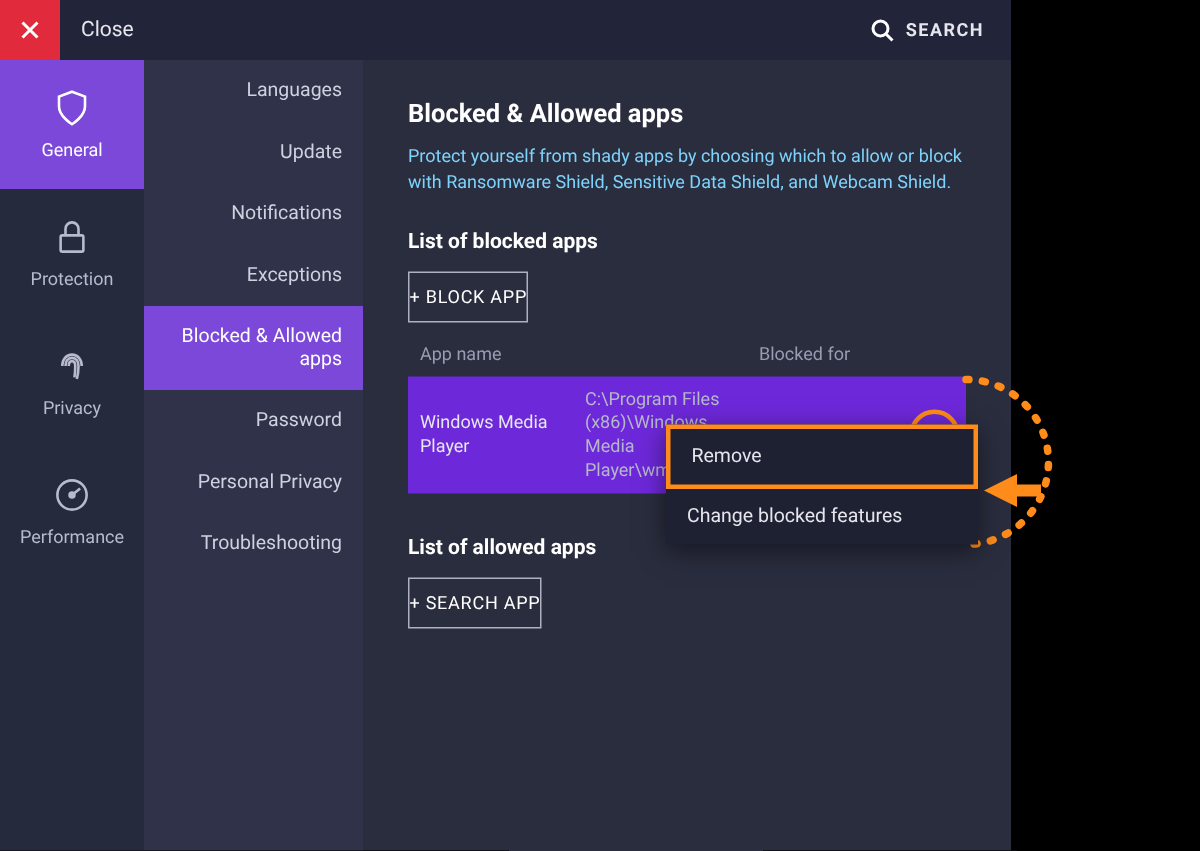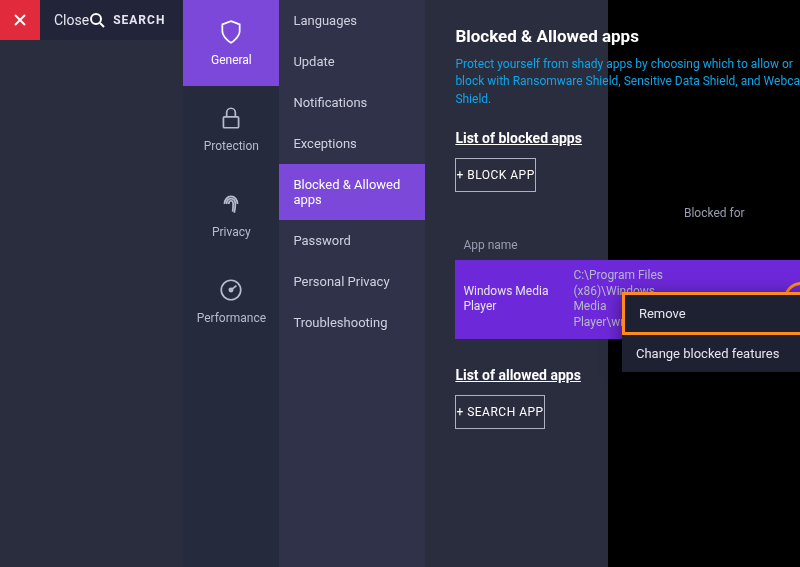--- a/index.html
+++ b/index.html
@@ -1,44 +1,44 @@
 <!DOCTYPE html>
 <html><head>
 <meta charset="utf-8">
 <style>
   * { box-sizing: border-box; margin: 0; padding: 0; font-family: -apple-system, "Segoe UI", Roboto, Arial, sans-serif; }
   html, body { width: 800px; height: 567px; overflow: hidden; background: #000; }
-  .app { width: 608px; height: 567px; background: #2a2d3e; color: #fff; display: flex; }
+  .app { width: 674px; height: 567px; background: #2a2d3e; color: #fff; display: flex; flex-direction: column; }
   .titlebar { height: 40px; display: flex; align-items: center; background: #22253a; }
   .titlebar .close-x { width: 40px; height: 40px; background: #e12a3b; display: flex; align-items: center; justify-content: center; }
   .titlebar .close-x svg { width: 14px; height: 14px; stroke: #fff; stroke-width: 2; }
   .titlebar .close-lbl { margin-left: 14px; font-size: 14px; color: #e6e6ee; }
   .titlebar .spacer { flex: 1; }
   .titlebar .search { display: flex; align-items: center; gap: 8px; padding-right: 18px; cursor: pointer; font-weight: bold; }
   .titlebar .search svg { width: 16px; height: 16px; stroke: #fff; stroke-width: 2; fill: none; }
   .titlebar .search span { font-size: 12px; letter-spacing: 1px; color: #e6e6ee; }
 
   .body { display: flex; flex: 1; min-height: 0; }
   .nav1 { width: 96px; display: flex; flex-direction: column; text-align: center; background: #262a3d; }
   .nav1 .nitem { display: flex; flex-direction: column; align-items: center; justify-content: center; gap: 8px; height: 86px; color: #b8bacd; font-size: 12px; cursor: pointer; }
   .nav1 .nitem.active { background: #7b48d9; color: #fff; }
   .nav1 .nitem svg { width: 26px; height: 26px; stroke: currentColor; fill: none; stroke-width: 1.6; }
 
   .nav2 { width: 146px; background: #2f3248; display: flex; flex-direction: column; font-size: 13px; }
-  .nav2 .mitem { padding: 13px 14px; color: #cfd1e0; cursor: pointer; }
+  .nav2 .mitem { padding: 13px 14px; color: #cfd1e0; cursor: pointer; text-align: right; }
   .nav2 .mitem.active { background: #7b48d9; color: #fff; }
 
   .main { flex: 1; padding: 26px 30px 20px 30px; position: relative; overflow: visible; }
   .main h1 { font-size: 17px; font-weight: 700; color: #fff; margin-bottom: 10px; }
-  .main .desc { font-size: 12px; color: #0ea5e9; line-height: 1.45; max-width: 420px; margin-bottom: 22px; }
-  .main h2 { font-size: 14px; font-weight: 700; margin-bottom: 12px; text-decoration: underline; }
+  .main .desc { font-size: 12px; color: #7dd3fc; line-height: 1.45; max-width: 420px; margin-bottom: 22px; }
+  .main h2 { font-size: 14px; font-weight: 700; margin-bottom: 12px; }
   .btn { display: inline-block; border: 1px solid #aeb0c4; padding: 9px 0; font-size: 12px; letter-spacing: 0.5px; color: #fff; background: transparent; cursor: pointer; }
 
   .table-head { display: flex; font-size: 12px; color: #9a9cb2; padding: 14px 8px 8px 8px; }
-  .table-head .col1 { flex: 0 0 110px; margin-top: 32px; }
+  .table-head .col1 { flex: 0 0 110px; }
   .table-head .col2 { flex: 1; }
   .table-head .col3 { flex: 0 0 130px; }
 
   .row { display: flex; align-items: center; background: #6d28d9; padding: 8px 8px; font-size: 12px; color: #e6e6ee; position: relative; }
   .row .c1 { flex: 0 0 110px; line-height: 1.3; }
   .row .c2 { flex: 1; color: #b6b8ca; line-height: 1.3; }
   .row .c3 { flex: 0 0 130px; display: flex; align-items: center; gap: 6px; justify-content: flex-end; }
   .row .c3 svg { width: 18px; height: 18px; stroke: #cfd1e0; fill: none; stroke-width: 1.4; }
   .more-btn { width: 26px; height: 26px; border-radius: 50%; display: flex; align-items: center; justify-content: center; cursor: pointer; position: relative; }
   .more-btn .dots { letter-spacing: 2px; color: #cfd1e0; font-size: 14px; line-height: 1; }

